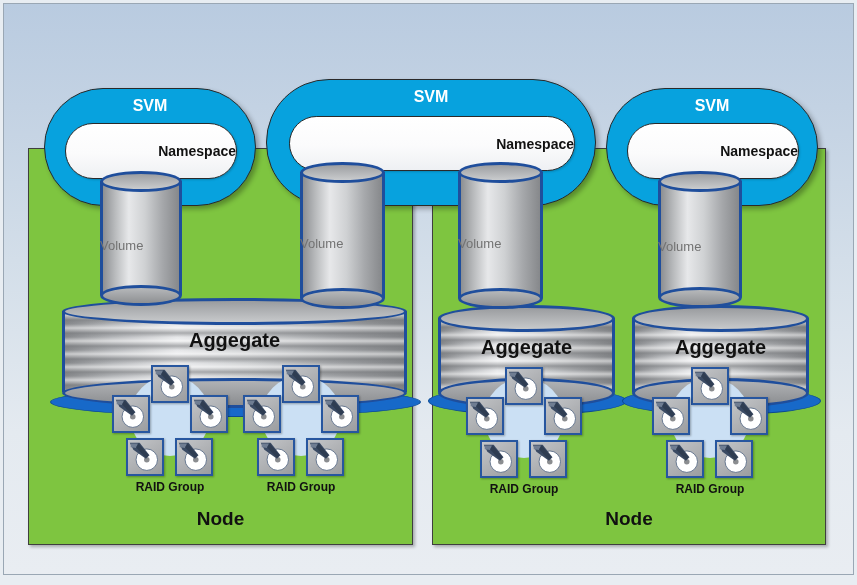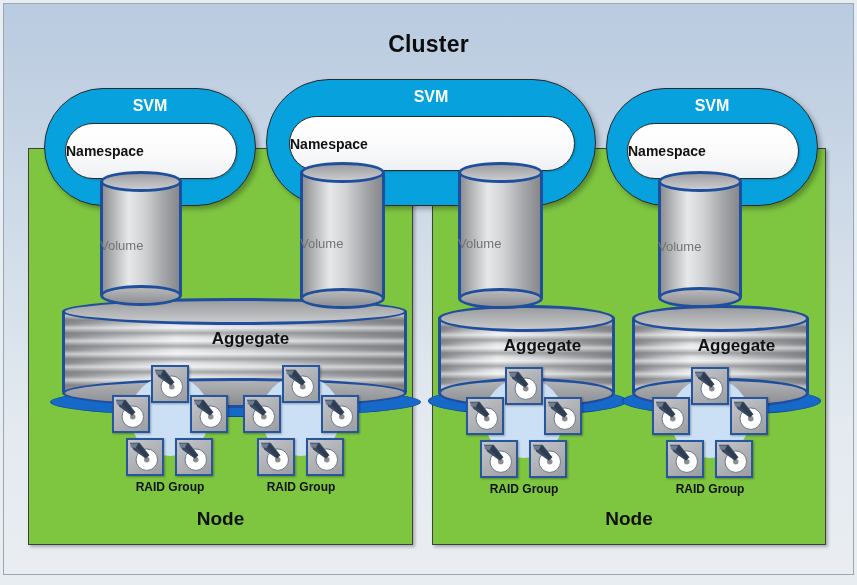--- a/index.html
+++ b/index.html
@@ -50,21 +50,21 @@
   }
   .ns{
     position:absolute;
     background:linear-gradient(180deg,#ffffff 0%,#fbfbfc 55%,#eef0f3 100%);
     border:1px solid #2a2a2a;
     box-sizing:border-box;
     box-shadow:1px 1px 2px rgba(0,0,0,.18);
   }
   .ns-label{
     position:absolute;left:0;top:50%;width:100%;transform:translateY(-52%);
-    text-align:left;font-size:14px;font-weight:bold;color:#111;
+    text-align:right;font-size:14px;font-weight:bold;color:#111;
   }
 
   #svm-1{left:44px;top:88px;width:212px;height:118px;border-radius:59px;}
   #svm-1 .ns{left:20px;top:34px;width:172px;height:56px;border-radius:28px;}
   #svm-2{left:266px;top:79px;width:330px;height:127px;border-radius:63px;}
   #svm-2 .ns{left:22px;top:36px;width:286px;height:55px;border-radius:28px;}
   #svm-3{left:606px;top:88px;width:212px;height:118px;border-radius:59px;}
   #svm-3 .ns{left:20px;top:34px;width:172px;height:56px;border-radius:28px;}
 
   
@@ -121,21 +121,21 @@
     background:linear-gradient(180deg,#9a9c9f,#c7c9cb);
     border:3px solid #1f4e9c;border-radius:50%;box-sizing:border-box;
   }
   .agg .abot{
     position:absolute;left:0;bottom:0;width:100%;height:30px;
     background:linear-gradient(180deg,#b0b2b5,#8b8d90);
     border:3px solid #1f4e9c;border-radius:50%;box-sizing:border-box;
   }
   .agg .alabel{
     position:absolute;left:0;width:100%;text-align:center;
-    font-size:17px;font-weight:bold;color:#111;z-index:3;padding-left:16px;
+    font-size:20px;font-weight:bold;color:#111;z-index:3;
   }
 
   #agg-1{left:62px;top:298px;width:345px;height:110px;}
   #agg-1 .alabel{top:31px;}
   #agg-base-1{left:50px;top:387px;width:369px;height:28px;}
   #agg-2{left:438px;top:305px;width:177px;height:103px;}
   #agg-2 .alabel{top:31px;}
   #agg-base-2{left:428px;top:387px;width:197px;height:26px;}
   #agg-3{left:632px;top:305px;width:177px;height:103px;}
   #agg-3 .alabel{top:31px;}
@@ -167,21 +167,20 @@
   #raid-2{left:243px;top:368px;}
   #raid-3{left:466px;top:370px;}
   #raid-4{left:652px;top:370px;}
 </style>
 </head>
 <body>
 
 <div id="stage">
 
   <div class="cluster-bg"></div>
-  <div class="cluster-title">Cluster</div>
 
   <div class="node" id="node-left">
     <div class="node-label">Node</div>
   </div>
   <div class="node" id="node-right">
     <div class="node-label">Node</div>
   </div>
 
   <div class="agg-base" id="agg-base-1"></div>
   <div class="agg-base" id="agg-base-2"></div>

